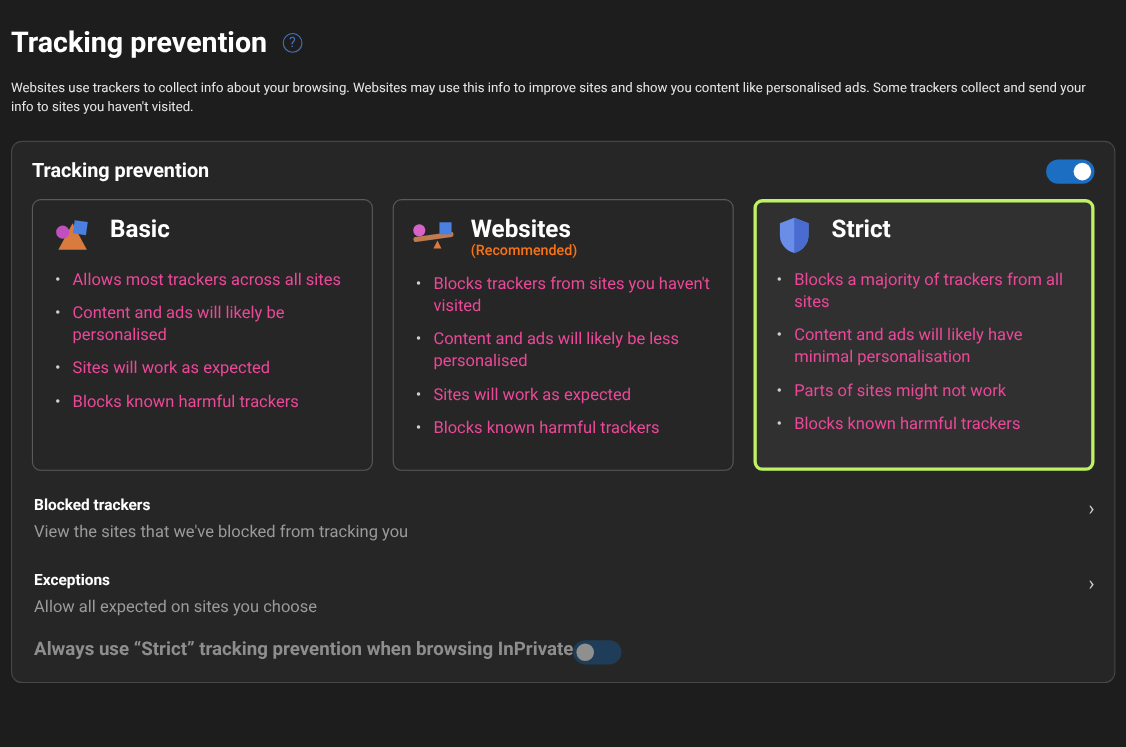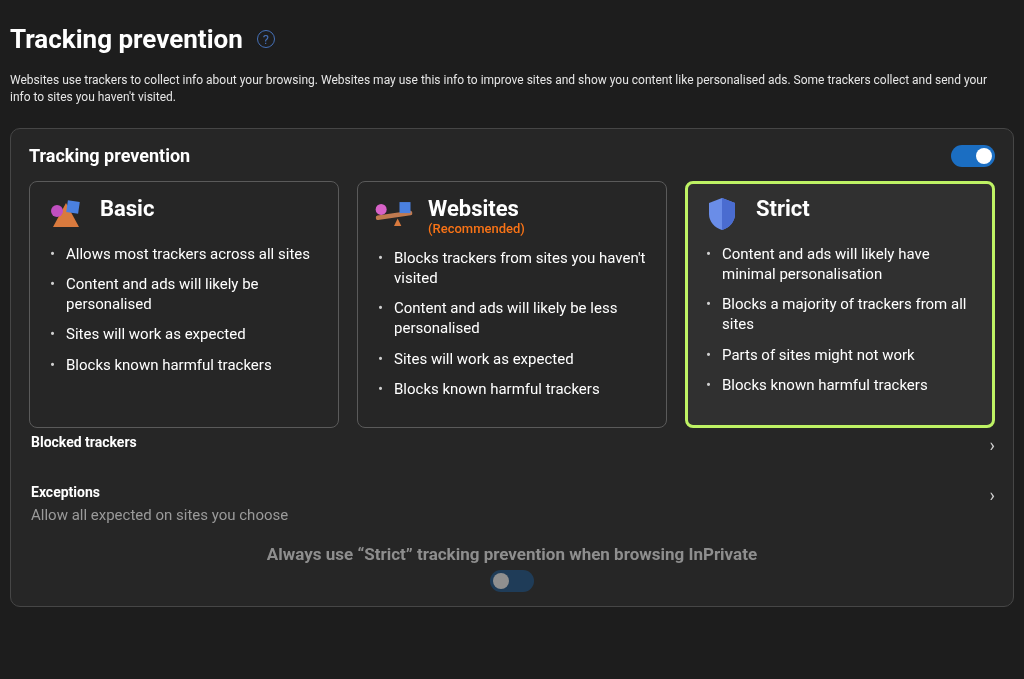--- a/index.html
+++ b/index.html
@@ -72,20 +72,21 @@
     width: 16px; height: 16px;
     background: #fff;
     border-radius: 50%;
   }
   .toggle.off { background: #1b4c7a; opacity:.6; cursor:not-allowed; }
   .toggle.off::after { right: auto; left: 3px; background:#d6d6d6; }
   
   .cards {
     display: flex;
     gap: 18px;
+    margin-bottom: 18px;
   }
   .card {
     flex: 1 1 0;
     border: 1px solid #5a5a5a;
     border-radius: 8px;
     padding: 14px 14px 18px 14px;
     background: #262626;
     cursor: pointer;
   }
   .card.selected {
@@ -112,21 +113,21 @@
   }
   .card ul {
     list-style: none;
     padding: 0 2px 0 6px;
   }
   .card ul li {
     position: relative;
     padding-left: 16px;
     font-size: 15px;
     line-height: 1.35;
-    color: #ffffff;
+    color: #ec4899;
     margin-bottom: 10px;
   }
   .card ul li::before {
     content: "•";
     position: absolute;
     left: 0; top: 0;
     color: #cfcfcf;
   }
   
   .row {
@@ -144,21 +145,21 @@
     font-size: 15px;
     color: #9a9a9a;
   }
   .row-chevron {
     position: absolute;
     right: 0px; top: 6px;
     color: #cfcfcf;
     font-size: 18px;
   }
   .row.disabled .row-title { color: #8e8e8e; font-weight: 700; font-size:17px; }
-  .row.disabled { padding-bottom: 2px; display:flex; align-items:center; justify-content:flex-start;flex-direction:column;}
+  .row.disabled { padding-bottom: 2px; display:flex; align-items:center; justify-content:flex-start;}
 </style>
 </head>
 <body>
 
 <div class="page-title-row">
   <h1 class="page-title">Tracking prevention</h1>
   <span class="help-icon">?</span>
 </div>
 <p class="page-desc">Websites use trackers to collect info about your browsing. Websites may use this info to improve sites and show you content like personalised ads. Some trackers collect and send your info to sites you haven't visited.</p>
 
@@ -218,31 +219,32 @@
             <svg width="34" height="36" viewBox="0 0 34 36">
     <path d="M17 2 L30 7 V18 C30 26 24 32 17 34 C10 32 4 26 4 18 V7 Z" fill="#6a8de8"></path>
     <path d="M17 2 L30 7 V18 C30 26 24 32 17 34 V2 Z" fill="#4a6cd0"></path>
   </svg>
           </div>
           <div class="card-title-wrap">
             <div class="card-title">Strict</div>
           </div>
         </div>
         <ul>
+          <li>Blocks a majority of trackers from all sites</li>
           <li>Content and ads will likely have minimal personalisation</li>
-          <li>Blocks a majority of trackers from all sites</li>
           <li>Parts of sites might not work</li>
           <li>Blocks known harmful trackers</li>
         </ul>
       </div>
     </div>
 
   <div id="rows-container">
       <div class="row">
         <div class="row-title">Blocked trackers</div>
+        <div class="row-sub">View the sites that we've blocked from tracking you</div>
         <div class="row-chevron">›</div>
       </div>
       <div class="row">
         <div class="row-title">Exceptions</div>
         <div class="row-sub">Allow all expected on sites you choose</div>
         <div class="row-chevron">›</div>
       </div>
     </div>
 
   <div class="row disabled">

